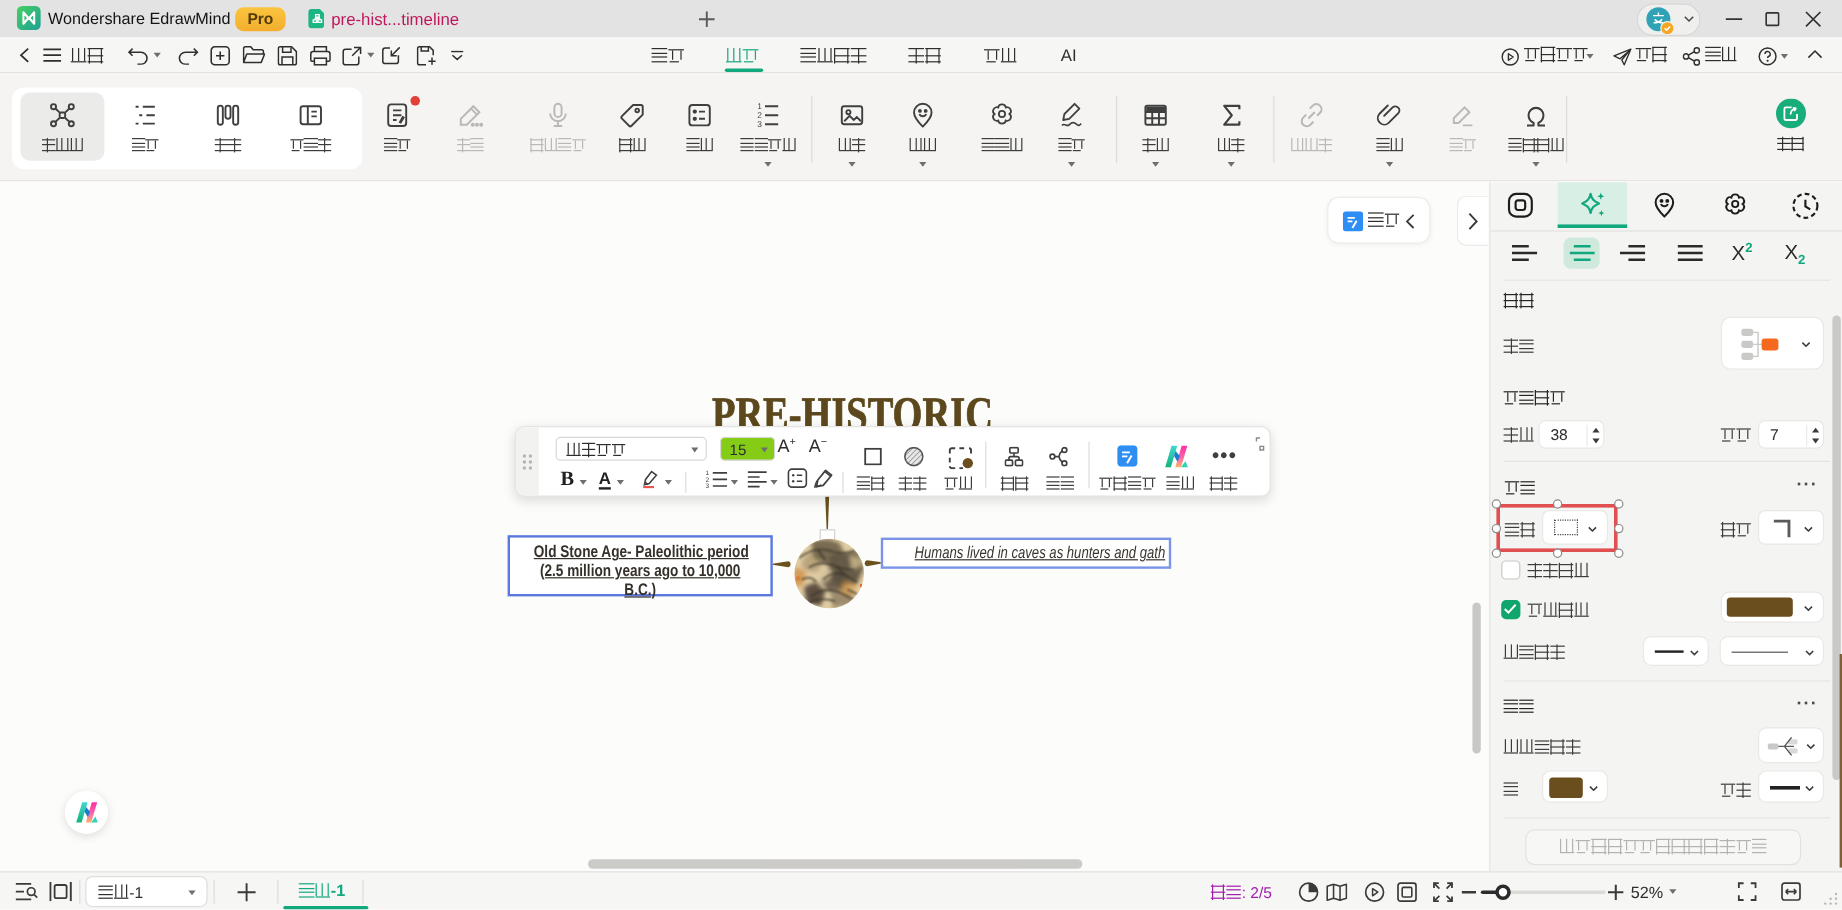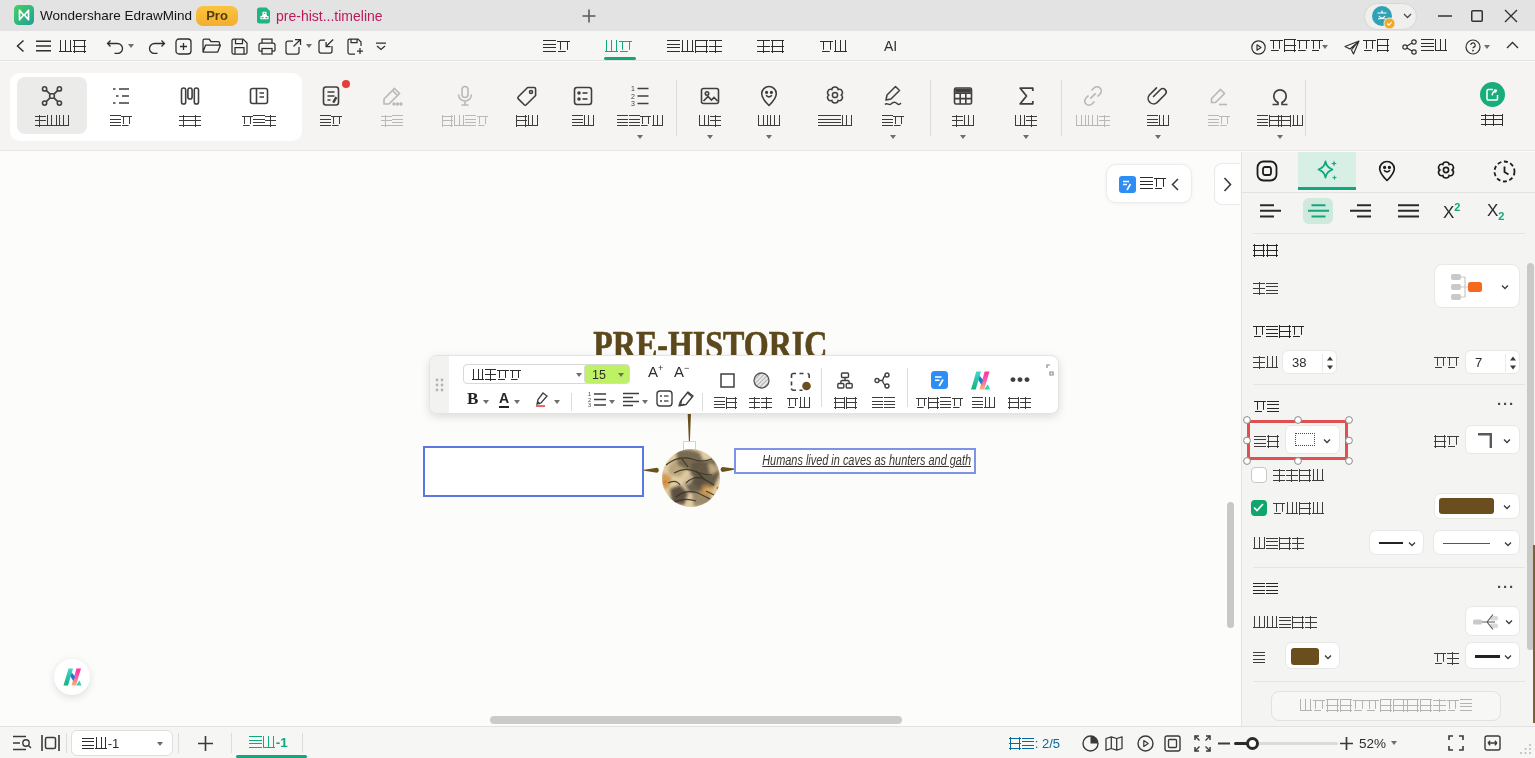--- a/index.html
+++ b/index.html
@@ -362,20 +362,23 @@
           <path d="M6 34 q8 -4 12 2"></path>
           <path d="M14 48 q10 -8 22 -4 l12 6"></path>
           <path d="M34 22 l8 8 M20 10 l6 8 M44 42 l8 4"></path>
           <path d="M10 54 q12 -6 24 -2"></path>
         </g>
         <circle cx="56" cy="39" r="1.6" fill="#e06a1f"></circle>
         <circle cx="3" cy="33" r="1.8" fill="#d97a2a" opacity=".8"></circle>
       </g>
     </svg>
     <div class="abs" style="left:423px;top:294px;width:221px;height:51px;background:#fff;border:2.5px solid #5a78e0"></div>
+    <div id="lnode" class="abs" style="left:424px;top:299px;width:219px;text-align:center;font-size:14px;font-weight:bold;color:#35302a;line-height:16px">
+        <div style="transform:scaleX(.81);transform-origin:50% 50%;white-space:nowrap"><span style="text-decoration:underline">Old Stone Age- Paleolithic period</span><br><span style="text-decoration:underline">(2.5 million years ago to 10,000</span><br><span style="text-decoration:underline">B.C.)</span></div>
+      </div>
     <div class="abs" style="left:734px;top:296px;width:242px;height:26px;background:#fff;border:2px solid #7b94e8"></div>
     <div id="rnode" class="abs" style="left:736px;top:300px;width:238px;text-align:center;font-size:14px;font-style:italic;color:#3a352e">
         <div style="transform:scaleX(.78);transform-origin:50% 50%;white-space:nowrap"><span style="text-decoration:underline">Humans lived in caves as hunters and gath</span></div>
       </div>
     <div class="abs" style="left:1106px;top:12px;width:86px;height:39px;background:#fff;border:1px solid #ececea;border-radius:10px;box-shadow:0 1px 4px rgba(0,0,0,.05)">
       <svg class="abs" style="left:12px;top:11px" width="17" height="17" viewBox="0 0 17 17">
           <rect width="17" height="17" rx="3" fill="#2f8ef4"></rect>
           <path d="M4 5.5 h6 M4 8.5 h4" stroke="#fff" stroke-width="1.4"></path>
           <path d="M11.5 8 l-3.5 6" stroke="#fff" stroke-width="1.6"></path>
         </svg>
@@ -419,21 +422,21 @@
             <circle cx="2" cy="7" r="1.4"></circle>
             <circle cx="7" cy="7" r="1.4"></circle>
             <circle cx="2" cy="12" r="1.4"></circle>
             <circle cx="7" cy="12" r="1.4"></circle>
           </g>
         </svg>
       <div class="abs" style="left:33px;top:8px;width:126px;height:20px;background:#fff;border:1px solid #d8d8d6;border-radius:4px">
           <span class="abs" style="left:8px;top:3px;font-size:12.5px;color:#2d2d2d"><i class="cj cj4"></i><i class="cj cj0"></i><i class="cj cj2"></i><i class="cj cj2"></i></span>
           <div class="caret abs" style="left:112px;top:8px"></div>
         </div>
-      <div class="abs" style="left:154px;top:8px;width:46px;height:20px;background:#bef264;border:1px solid #d8d8d6;border-radius:4px">
+      <div class="abs" style="left:170px;top:8px;width:46px;height:20px;background:#84cc16;border:1px solid #d8d8d6;border-radius:4px">
           <span class="abs" style="left:7px;top:3px;font-size:12.5px;color:#2d2d2d">15</span>
           <div class="caret abs" style="left:33px;top:8px"></div>
         </div>
       <div class="abs" style="left:218px;top:7px;font-size:15px;color:#2d2d2d">A<sup style="font-size:9px">+</sup></div>
       <div class="abs" style="left:244px;top:7px;font-size:15px;color:#2d2d2d">A<sup style="font-size:9px">−</sup></div>
       <div class="abs" style="left:37px;top:33px;font-size:17px;font-weight:bold;font-family:'Liberation Serif',serif;color:#222">B</div>
       <div class="caret abs" style="left:53px;top:44px"></div>
       <div class="abs" style="left:69px;top:35px;font-size:14px;font-weight:bold;color:#222;border-bottom:2px solid #222;line-height:15px">A</div>
       <div class="caret abs" style="left:84px;top:44px"></div>
       <svg class="abs" style="left:104px;top:35px" width="16" height="16" viewBox="0 0 16 16">
@@ -722,21 +725,21 @@
       <div class="caret abs" style="left:85px;top:11px"></div>
     </div>
     <div class="abs" style="left:178px;top:6px;width:1px;height:20px;background:#dcdcda"></div>
     <svg class="abs" style="left:197px;top:8px" width="17" height="17" viewBox="0 0 17 17">
         <path d="M8.5 1 v15 M1 8.5 h15" stroke="#3a3a3a" stroke-width="1.6"></path>
       </svg>
     <div class="abs" style="left:231px;top:6px;width:1px;height:20px;background:#dcdcda"></div>
     <span class="abs" style="left:249px;top:8px;font-size:13.5px;font-weight:bold;color:#12a87e"><i class="cj cj3"></i><i class="cj cj4"></i>-1</span>
     <div class="abs" style="left:236px;top:28px;width:71px;height:3px;background:#12a87e;border-radius:2px"></div>
     <div class="abs" style="left:302px;top:6px;width:1px;height:20px;background:#dcdcda"></div>
-    <span class="abs" style="left:1009px;top:9px;font-size:13px;color:#0369a1"><i class="cj cj1"></i><i class="cj cj3"></i>: 2/5</span>
+    <span class="abs" style="left:1009px;top:9px;font-size:13px;color:#a21caf"><i class="cj cj1"></i><i class="cj cj3"></i>: 2/5</span>
     <svg class="abs" style="left:1082px;top:8px" width="17" height="17" viewBox="0 0 17 17">
         <circle cx="8.5" cy="8.5" r="7.5" stroke="#3a3a3a" stroke-width="1.4" fill="none"></circle>
         <path d="M8.5 1 A7.5 7.5 0 0 1 16 8.5 H8.5 Z" fill="#3a3a3a"></path>
       </svg>
     <svg class="abs" style="left:1105px;top:9px" width="18" height="15" viewBox="0 0 18 15">
         <path d="M1 2.5 L6.3 0.8 L11.7 2.5 L17 0.8 V12.5 L11.7 14.2 L6.3 12.5 L1 14.2 Z M6.3 .8 v11.7 M11.7 2.5 v11.7" stroke="#3a3a3a" stroke-width="1.3" fill="none" stroke-linejoin="round"></path>
       </svg>
     <svg class="abs" style="left:1137px;top:8px" width="17" height="17" viewBox="0 0 17 17">
         <circle cx="8.5" cy="8.5" r="7.5" stroke="#3a3a3a" stroke-width="1.4" fill="none"></circle>
         <path d="M6.8 5.5 L11.2 8.5 L6.8 11.5 Z" stroke="#3a3a3a" stroke-width="1.2" fill="none" stroke-linejoin="round"></path>

